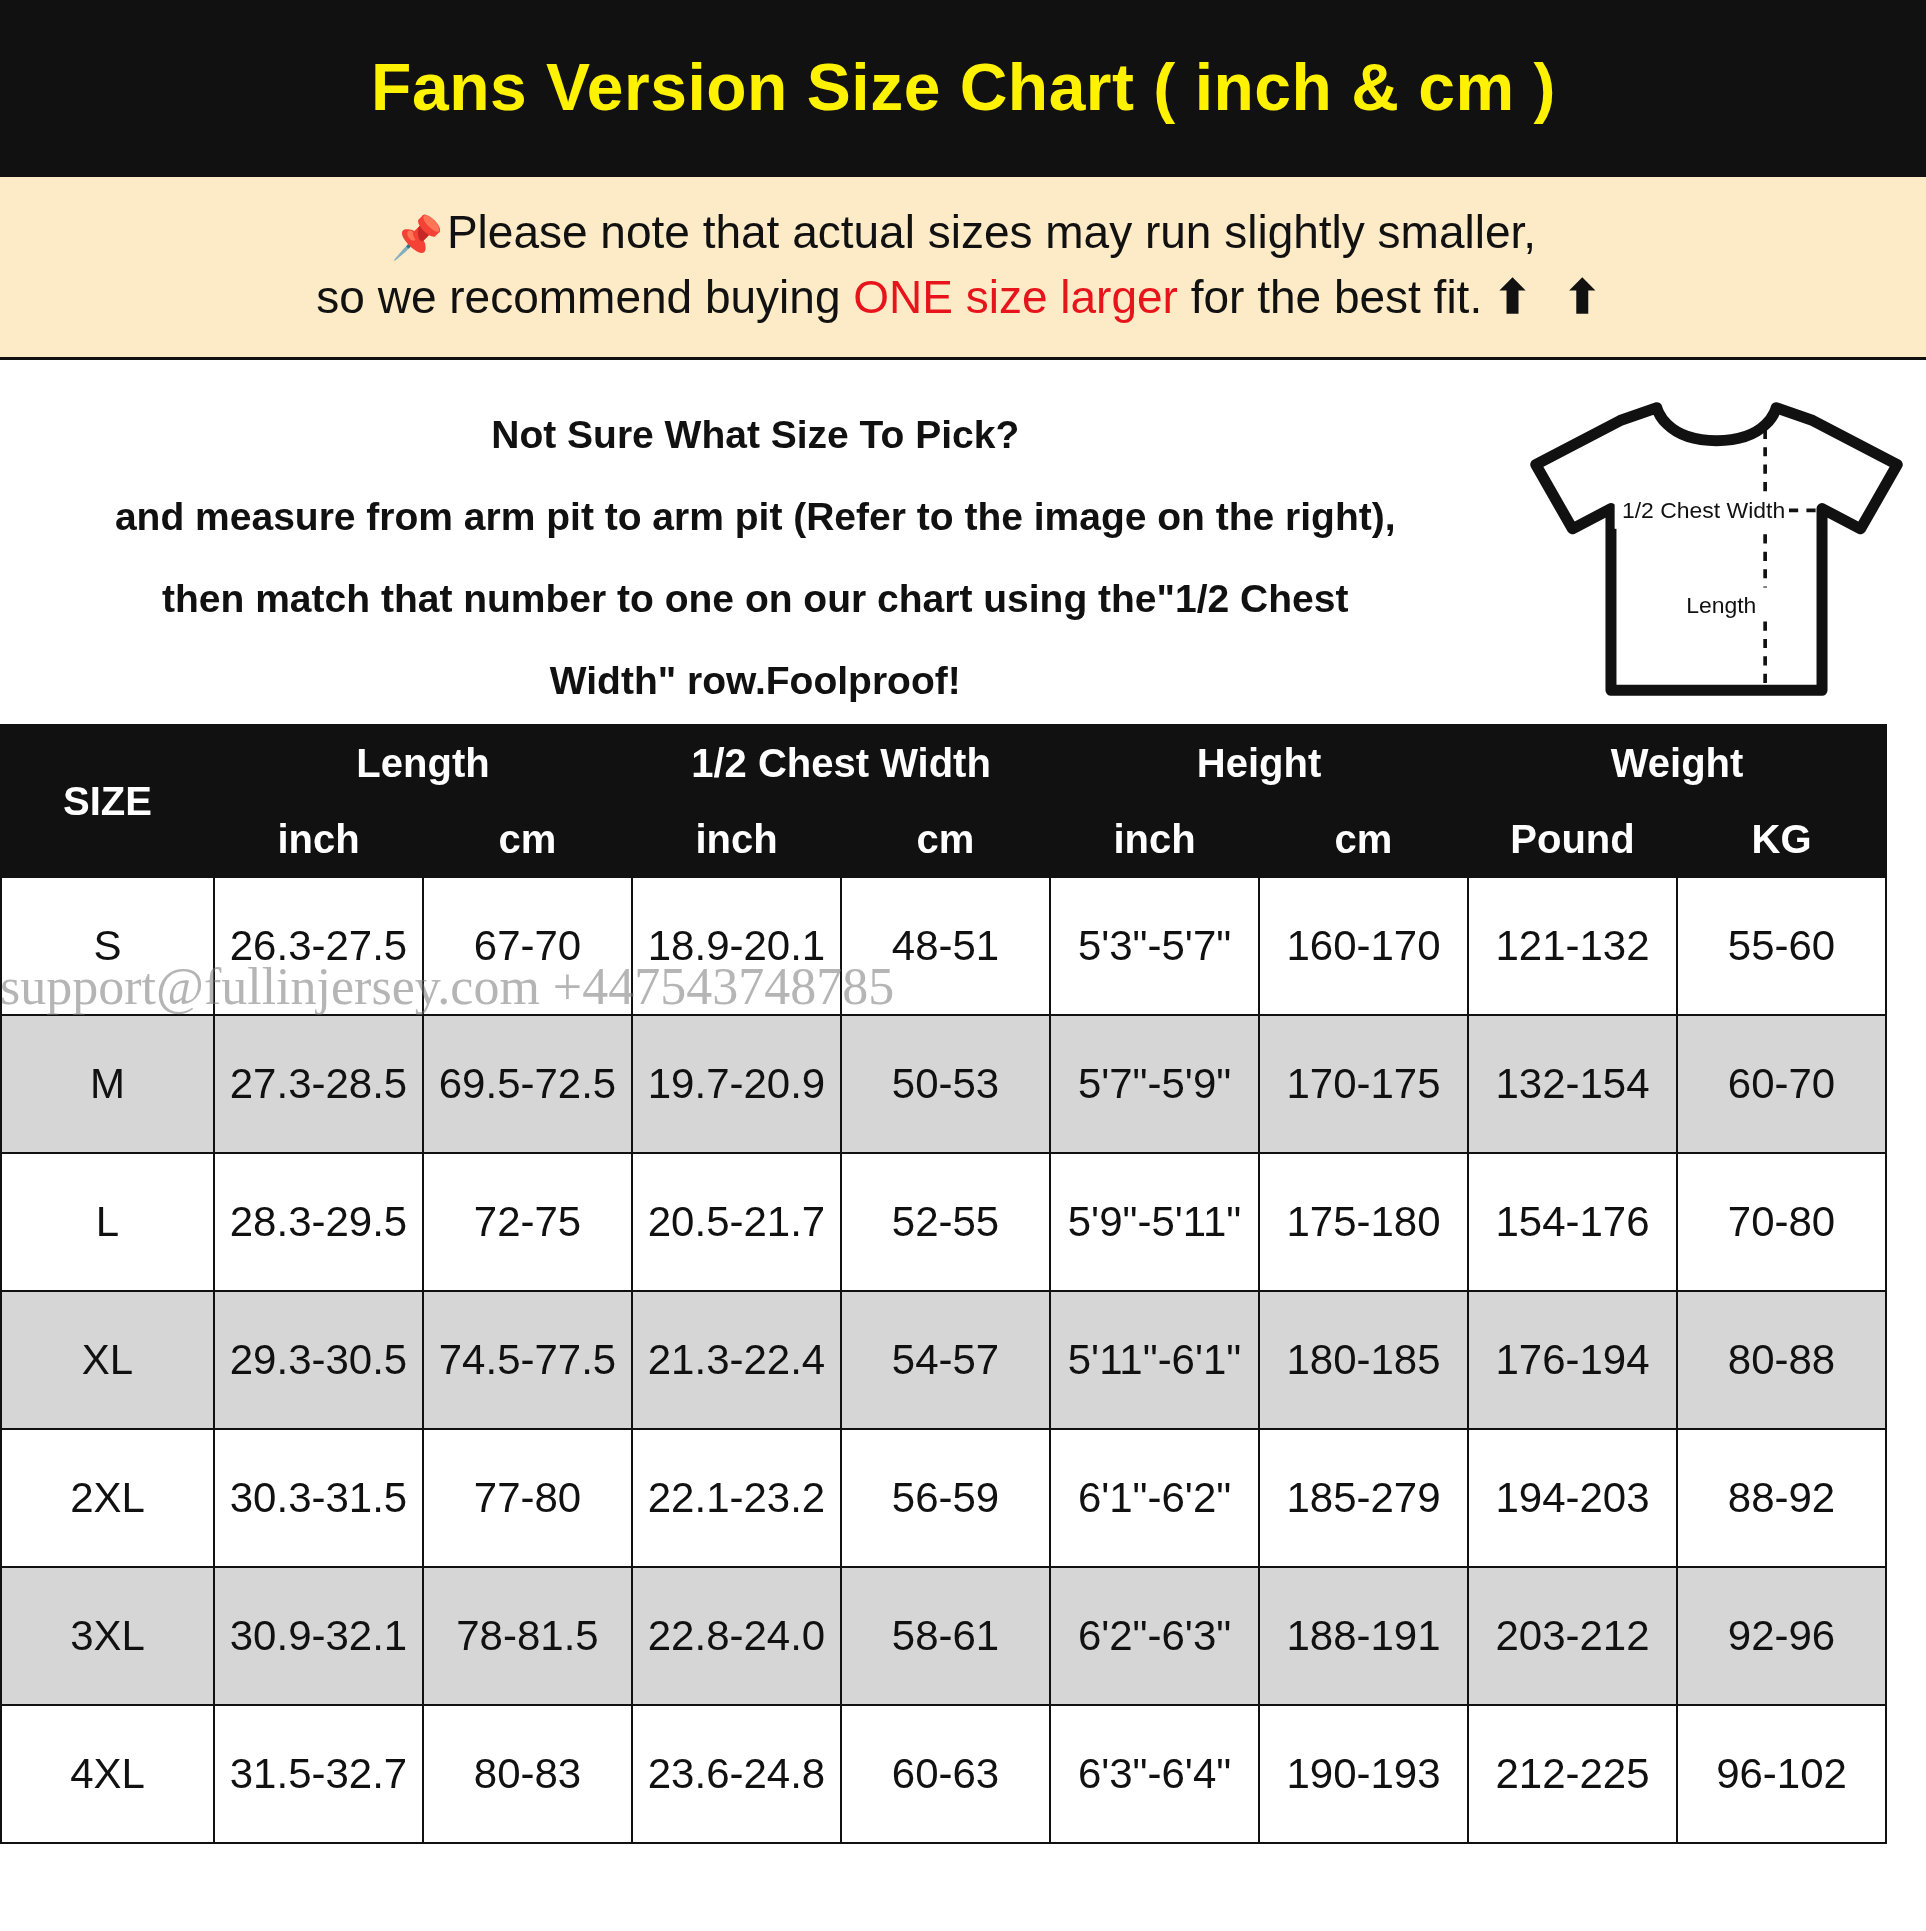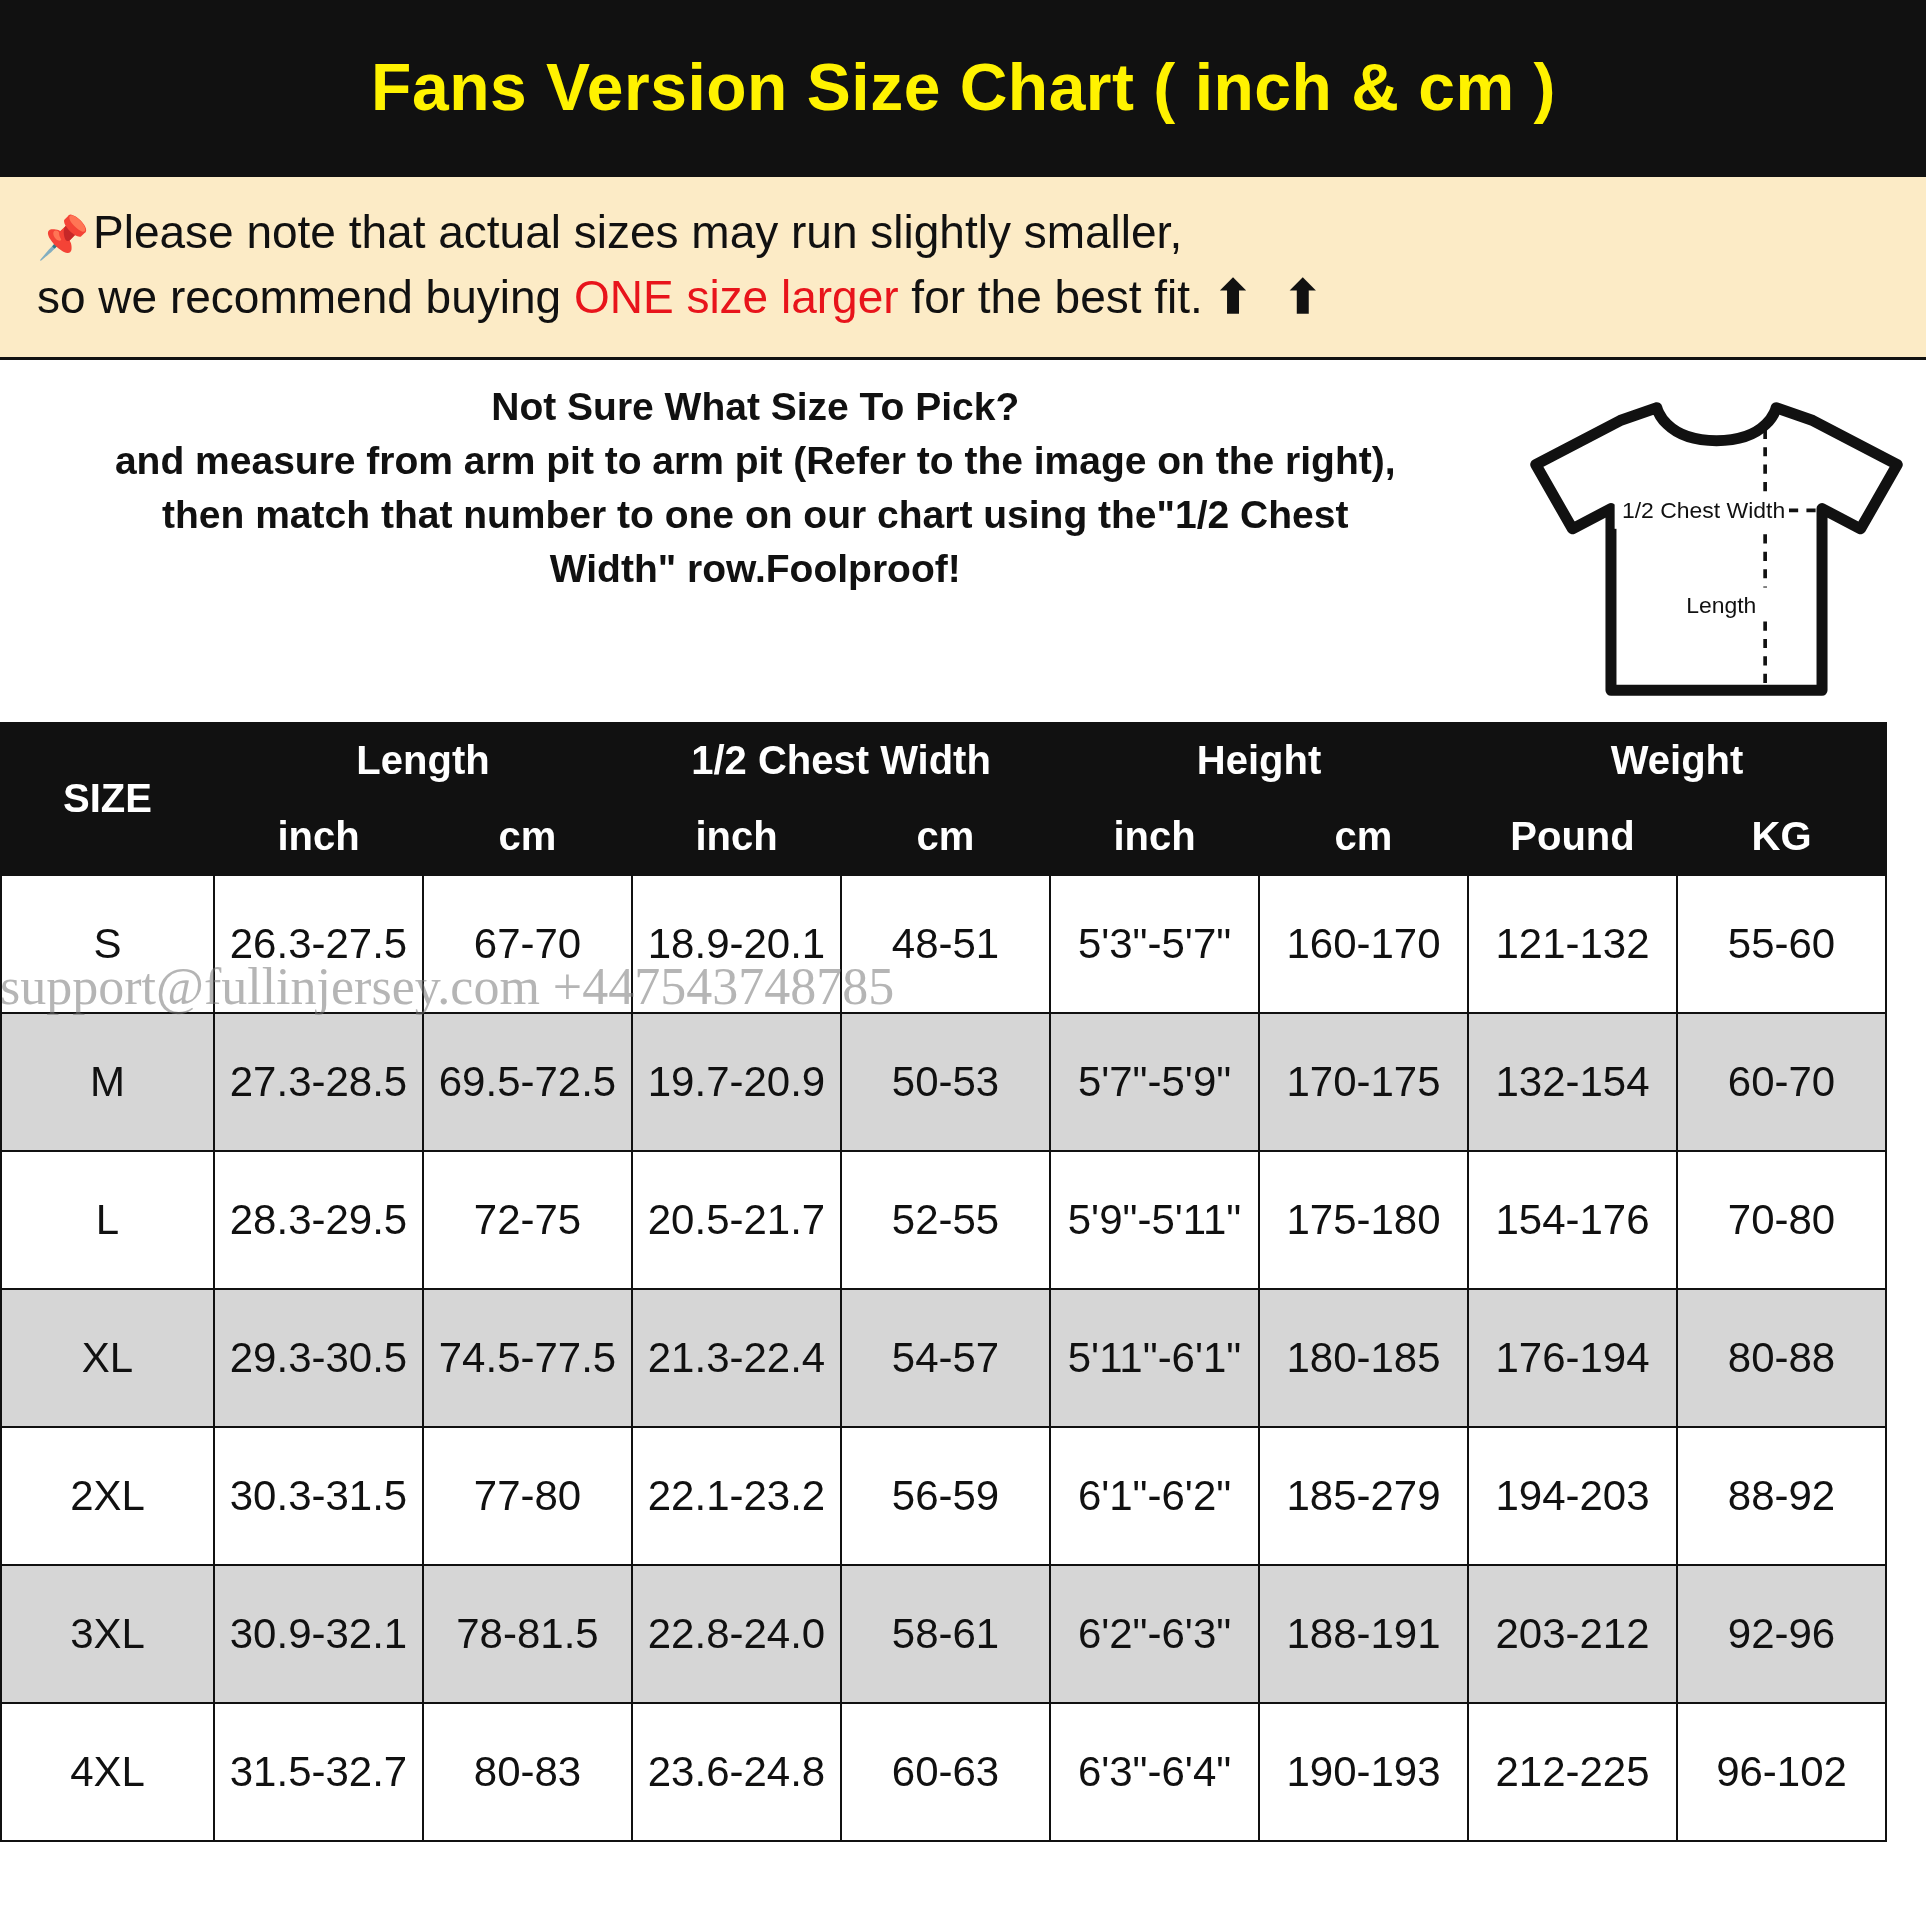--- a/index.html
+++ b/index.html
@@ -37,21 +37,21 @@
     letter-spacing: 0.5px;
     text-align: left;
   }
 
   
   .note-band {
     background: #FCEBC6;
     border-top: 3.7px solid #111111;
     border-bottom: 3.7px solid #111111;
     padding: 24px 37px 29px 37px;
-    text-align: left;
+    text-align: center;
   }
   .note-line {
     font-size: 46px;
     color: #111111;
     line-height: 1.35;
     white-space: nowrap;
   }
   .pin-icon {
     font-size: 42px;
     vertical-align: -3.7px;
@@ -80,20 +80,21 @@
     padding-left: 14.7px;
     padding-right: 9.2px;
     text-align: center;
   }
   .help-text .h-line {
     font-size: 39px;
     font-weight: bold;
     color: #111111;
     line-height: 1.38;
     white-space: nowrap;
+    margin-top: 28px;
   }
   .tee-wrap {
     width: 422px;
     flex: 0 0 422px;
     display: flex;
     align-items: flex-start;
     justify-content: center;
     padding-top: 13px;
   }
 

